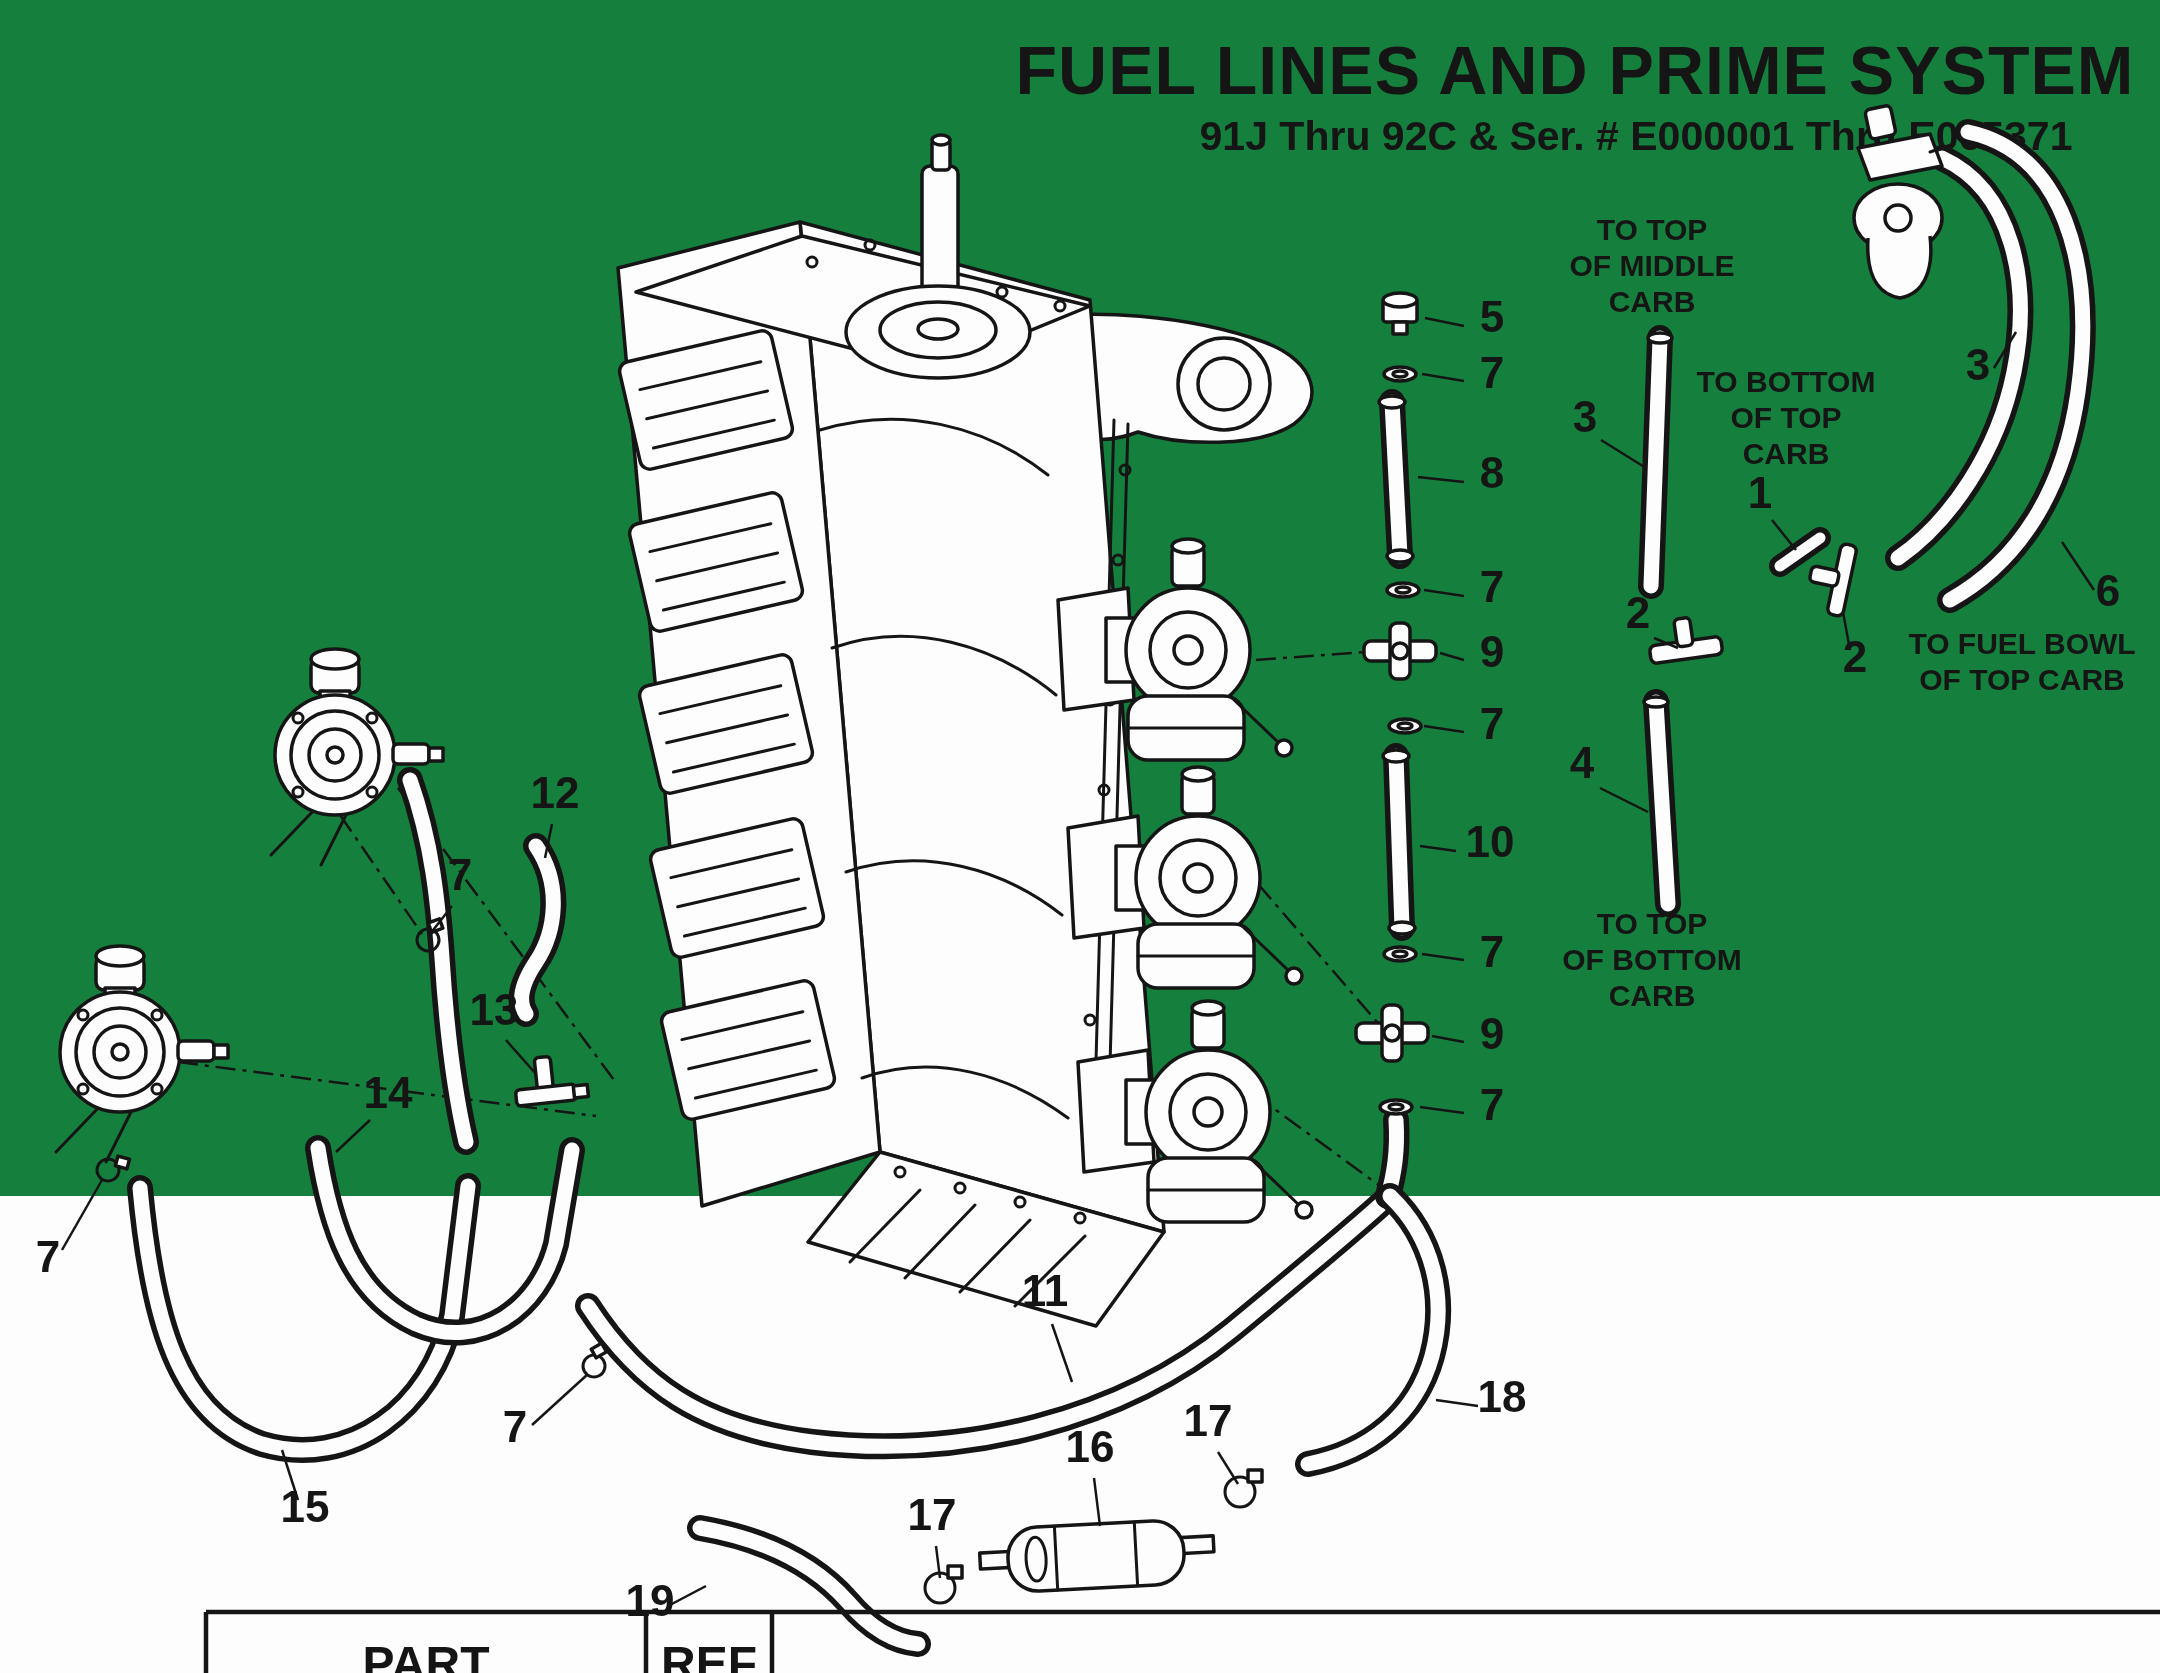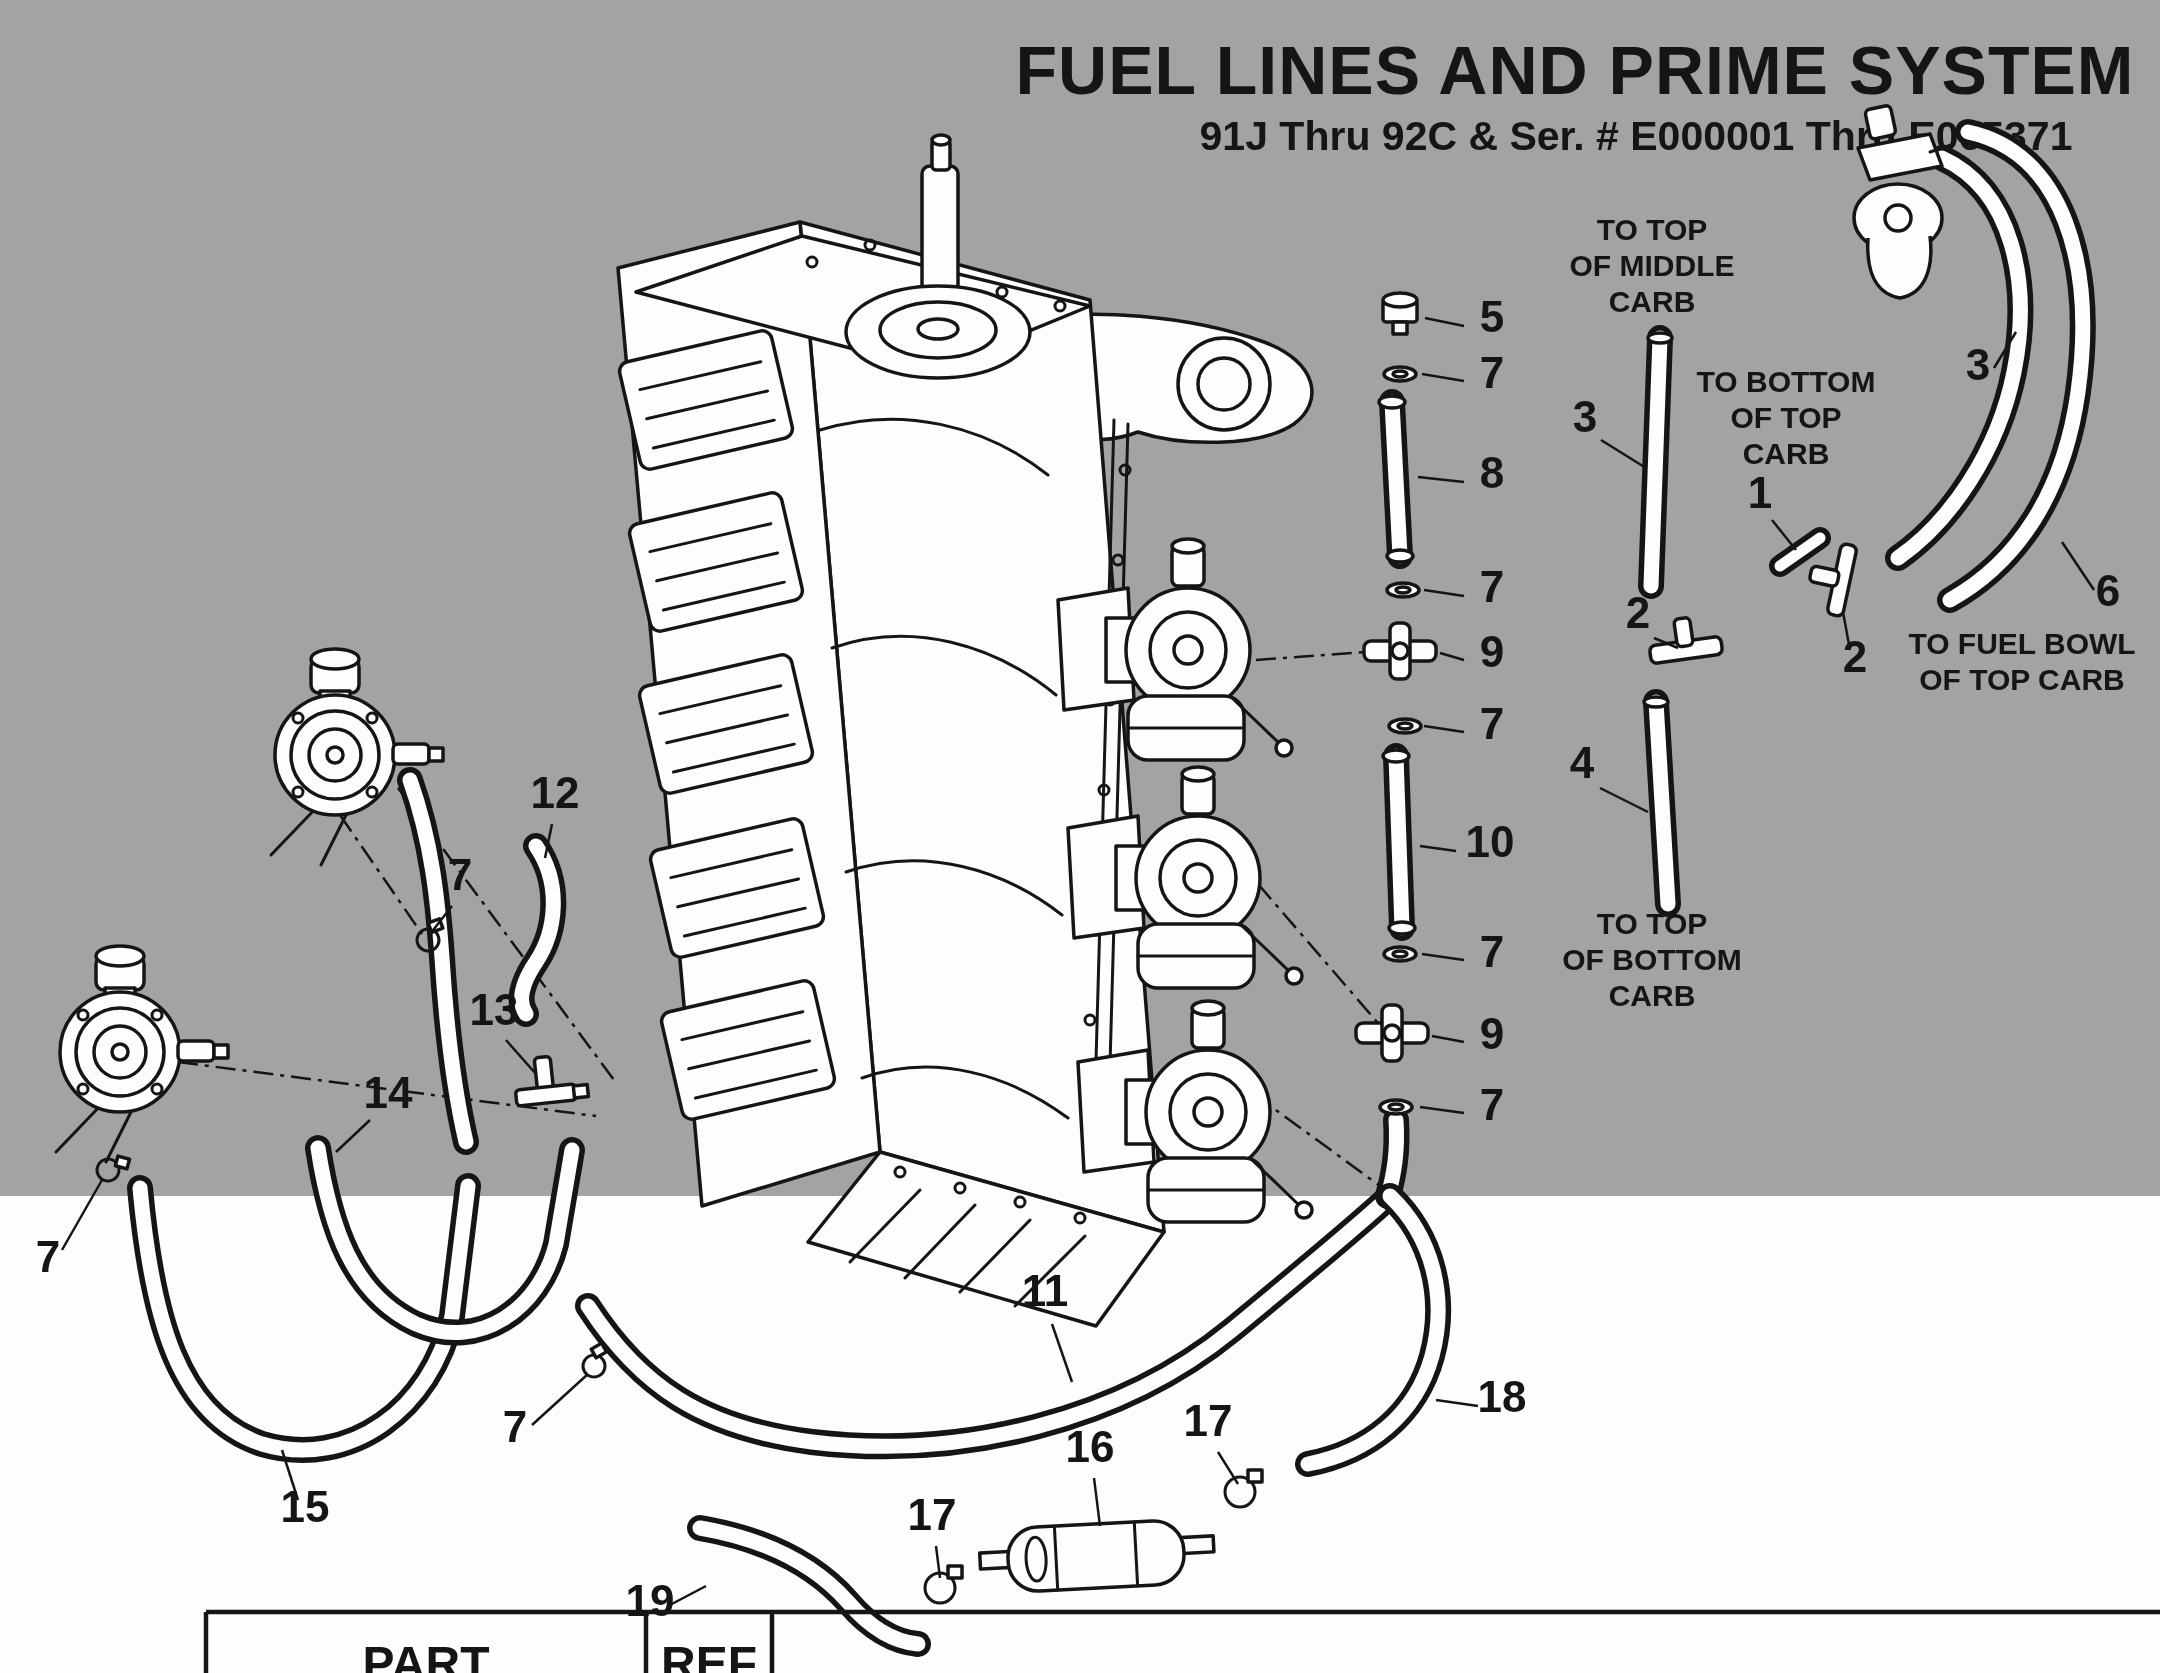--- a/index.html
+++ b/index.html
@@ -1,17 +1,17 @@
 <!DOCTYPE html>
 <html><head>
 <meta charset="utf-8">
 <style>
   html,body{margin:0;padding:0;}
   body{width:2160px;height:1673px;overflow:hidden;background:#fdfdfd;}
-  #page{position:relative;width:2160px;height:1196px;background:#a3a3a3;}
+  #page{position:relative;width:2160px;height:1196px;background:#15803d;}
   svg{position:absolute;left:0;top:0;}
   .t-title{font:bold 68px "Liberation Sans","DejaVu Sans",sans-serif;letter-spacing:1px;fill:#151515;}
   .t-sub{font:bold 41px "Liberation Sans","DejaVu Sans",sans-serif;fill:#151515;}
   .t-head{font:bold 48px "Liberation Sans","DejaVu Sans",sans-serif;fill:#151515;}
   .callout{font:bold 44px "Liberation Sans","DejaVu Sans",sans-serif;fill:#151515;}
   .ann{font:bold 30px "Liberation Sans","DejaVu Sans",sans-serif;fill:#151515;}
   .fw{fill:#fdfdfd;stroke:#151515;stroke-width:3.5;stroke-linejoin:round;}
   .ln{fill:none;stroke:#151515;stroke-width:3;stroke-linecap:round;}
   .leader{stroke:#151515;stroke-width:2.5;}
   .dash{fill:none;stroke:#151515;stroke-width:2.5;stroke-dasharray:20 7 4 7;}

